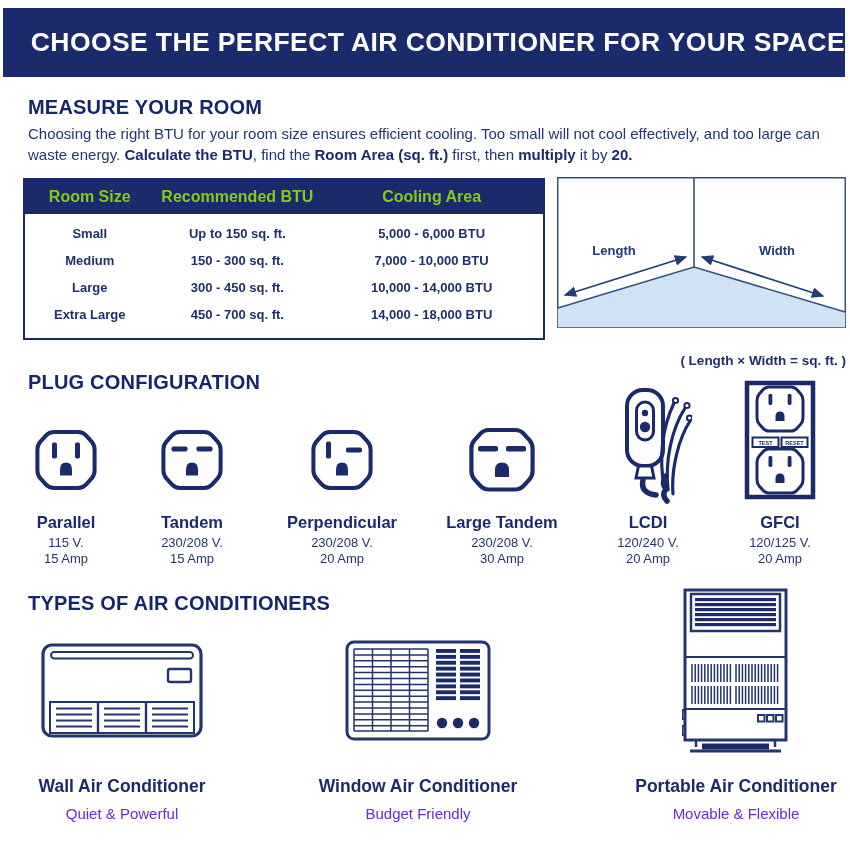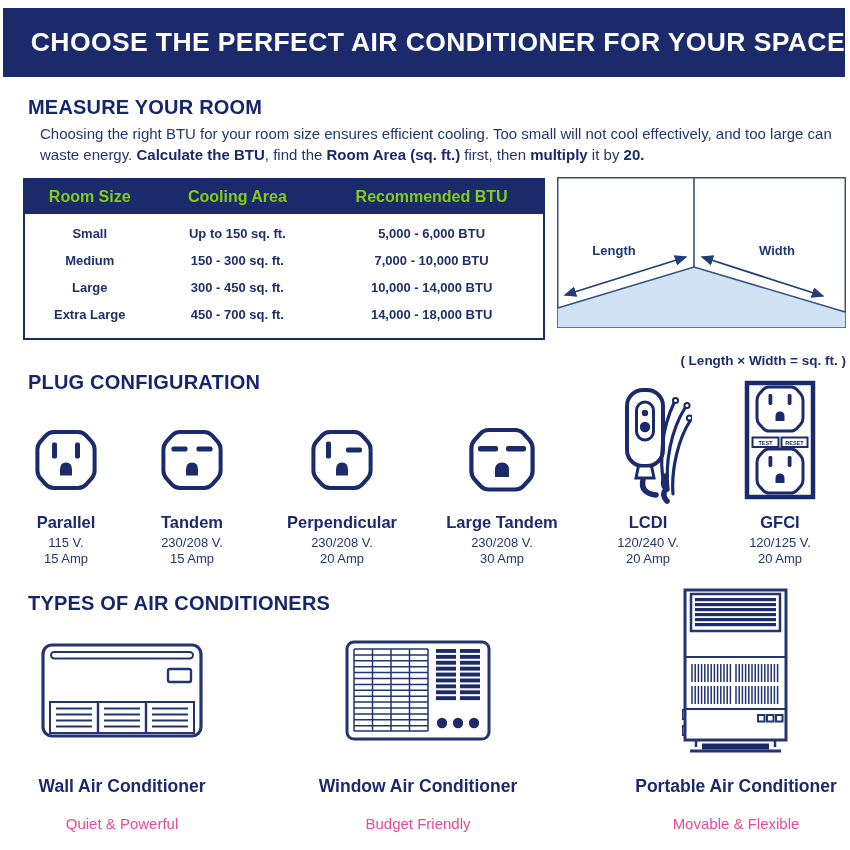--- a/index.html
+++ b/index.html
@@ -14,21 +14,21 @@
   }
   .banner h1{
     margin:0;color:#ffffff;font-size:26.5px;font-weight:bold;letter-spacing:.4px;white-space:nowrap;
   }
   
   .sec-h{
     position:absolute;left:28px;margin:0;color:#15266b;font-size:20px;font-weight:bold;letter-spacing:.2px;
   }
   
   .intro{
-    position:absolute;left:40px;top:123px;width:800px;margin:0;
+    position:absolute;left:28px;top:123px;width:800px;margin:0;
     font-size:15px;line-height:21px;color:#24356e;
   }
   .intro b{color:#1b2a6b;}
   
   .btu-table{
     position:absolute;left:23px;top:178px;width:522px;
     border:2px solid #1b2a6b;background:#fff;box-sizing:border-box;
   }
   .btu-head{
     display:grid;grid-template-columns:25% 32% 43%;background:#1b2a6b;height:34px;align-items:center;
@@ -46,41 +46,41 @@
   
   .plug-col{position:absolute;top:383px;width:140px;text-align:center;}
   .plug-icon-box{height:125px;display:flex;align-items:flex-end;justify-content:center;}
   .plug-name{margin-top:4px;font-size:16.5px;font-weight:bold;color:#1b2a6b;line-height:21px;}
   .plug-volt{margin-top:2px;font-size:13px;color:#24356e;line-height:16px;}
   .plug-amp{font-size:13px;color:#24356e;line-height:16px;}
   
   .ac-col{position:absolute;top:590px;width:240px;text-align:center;}
   .ac-icon-box{height:168px;display:flex;align-items:flex-end;justify-content:center;}
   .ac-name{margin-top:17px;font-size:17.5px;font-weight:bold;color:#1b2a6b;line-height:22px;}
-  .ac-tag{margin-top:18px;font-size:15px;color:#ec4899;line-height:18px;}
+  .ac-tag{margin-top:8px;font-size:15px;color:#6d28d9;line-height:18px;}
   svg{display:block;}
   .gfci-btn-text{font-size:5.5px;font-weight:bold;fill:#1b2a6b;}
   .diag-label{font-size:13px;font-weight:bold;fill:#203a73;}
 </style>
 </head>
 <body>
 
 <div class="banner">
   <h1>CHOOSE THE PERFECT AIR CONDITIONER FOR YOUR SPACE</h1>
 </div>
 
 <h2 class="sec-h" style="top:96px;">MEASURE YOUR ROOM</h2>
 
 <p class="intro"><span>Choosing the right BTU for your room size ensures efficient cooling. Too small will not cool effectively, and too large can waste energy. </span><b>Calculate the BTU</b><span>, find the </span><b>Room Area (sq. ft.)</b><span> first, then </span><b>multiply</b><span> it by </span><b>20.</b></p>
 
 <div class="btu-table">
   <div class="btu-head">
     <div>Room Size</div>
+    <div>Recommended BTU</div>
     <div>Cooling Area</div>
-    <div>Recommended BTU</div>
   </div>
   <div class="btu-body">
     <div class="btu-row">
       <div>Small</div>
       <div>Up to 150 sq. ft.</div>
       <div>5,000 - 6,000 BTU</div>
     </div>
     <div class="btu-row">
       <div>Medium</div>
       <div>150 - 300 sq. ft.</div>

